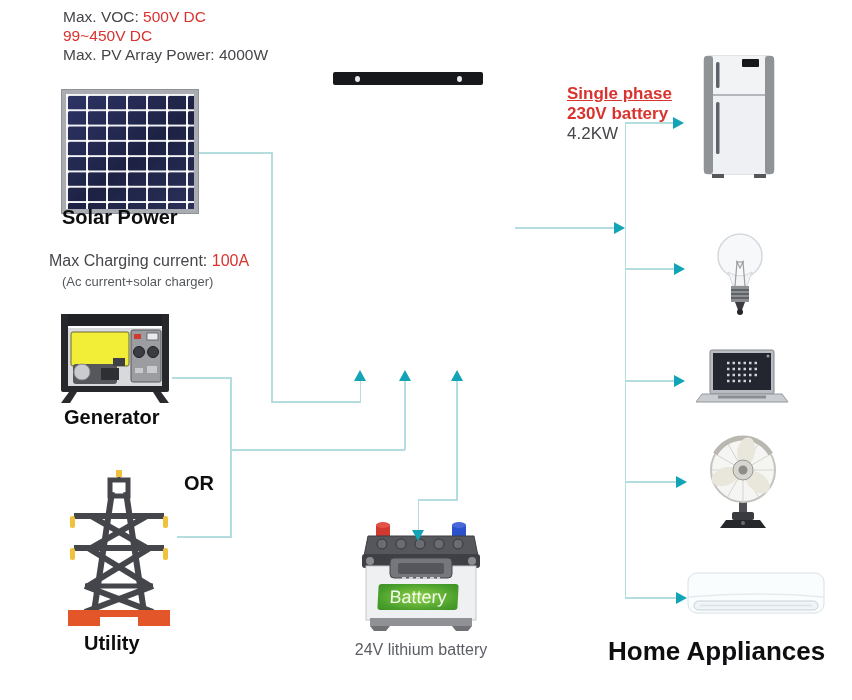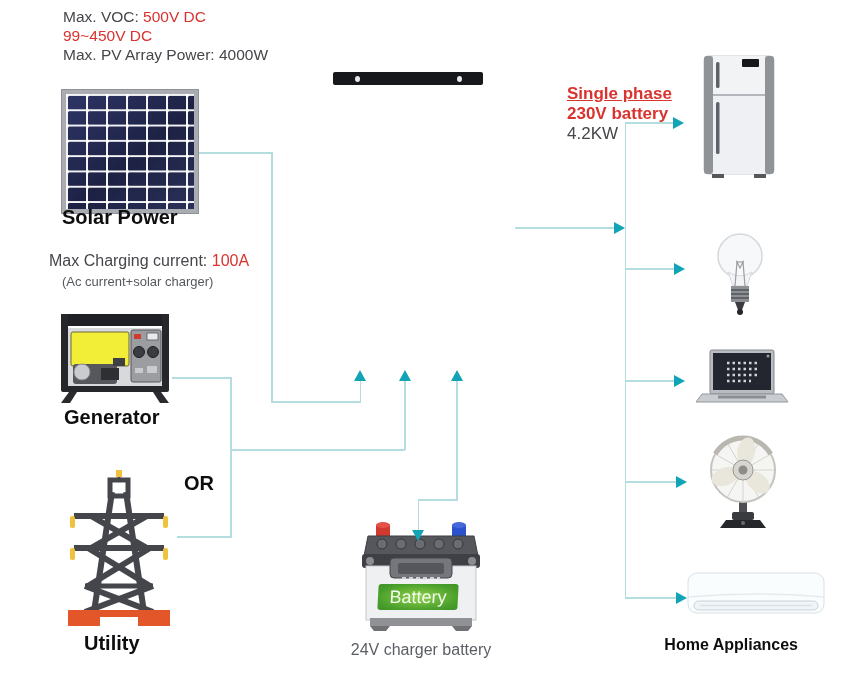--- a/index.html
+++ b/index.html
@@ -182,21 +182,21 @@
     <rect x="34" y="38" width="62" height="20" rx="4" fill="#75777d" stroke="#44464c"></rect>
     <rect x="42" y="43" width="46" height="11" rx="2" fill="#55575d"></rect>
     <path d="M46,58 h38" stroke="#cfd1d4" stroke-width="2" stroke-dasharray="4,3"></path>
     <rect x="14" y="98" width="102" height="8" fill="#8f9194"></rect>
     <polygon points="14,106 34,106 30,111 18,111" fill="#6f7175"></polygon>
     <polygon points="96,106 116,106 112,111 100,111" fill="#6f7175"></polygon>
   </svg>
   <div class="batt-label">Battery</div>
   <div class="ar ar-down" style="left:411.5px;top:530px;z-index:5;"></div>
   <div class="cap" style="left:336px;top:640px;width:170px;">
-    <div>24V charger battery</div>
+    <div>24V lithium battery</div>
   </div>
 
   <div class="spec" style="left:567px;top:84px;font-size:17px;line-height:20px;">
     <div class="red" style="font-weight:bold;text-decoration:underline;">Single phase</div>
     <div class="red" style="font-weight:bold;">230V battery</div>
     <div>4.2KW</div>
   </div>
 
   <svg style="left:700px;top:54px;" width="78" height="126" viewBox="0 0 78 126">
     <rect x="4" y="2" width="70" height="118" rx="4" fill="#eceef1" stroke="#c3c6c9"></rect>
@@ -253,15 +253,15 @@
     <circle cx="37" cy="87" r="2" fill="#6b6c70"></circle>
   </svg>
 
   <svg style="left:686px;top:571px;" width="140" height="52" viewBox="0 0 140 52">
     <rect x="2" y="2" width="136" height="40" rx="9" fill="#fafdfe" stroke="#d9e0e5"></rect>
     <path d="M2,26 Q70,20 138,26" fill="none" stroke="#e4ebef" stroke-width="1.5"></path>
     <rect x="8" y="30" width="124" height="9" rx="4.5" fill="#eff4f7" stroke="#c9d1d7"></rect>
     <line x1="14" y1="34.5" x2="126" y2="34.5" stroke="#dbe3e8" stroke-width="1.5"></line>
   </svg>
 
-  <div class="lbl" style="left:608px;top:636px;width:190px;text-align:right;font-size:16px;">Home Appliances</div>
+  <div class="lbl" style="left:608px;top:636px;width:190px;text-align:right;font-size:26px;">Home Appliances</div>
 
 </div>
 
 </body></html>

